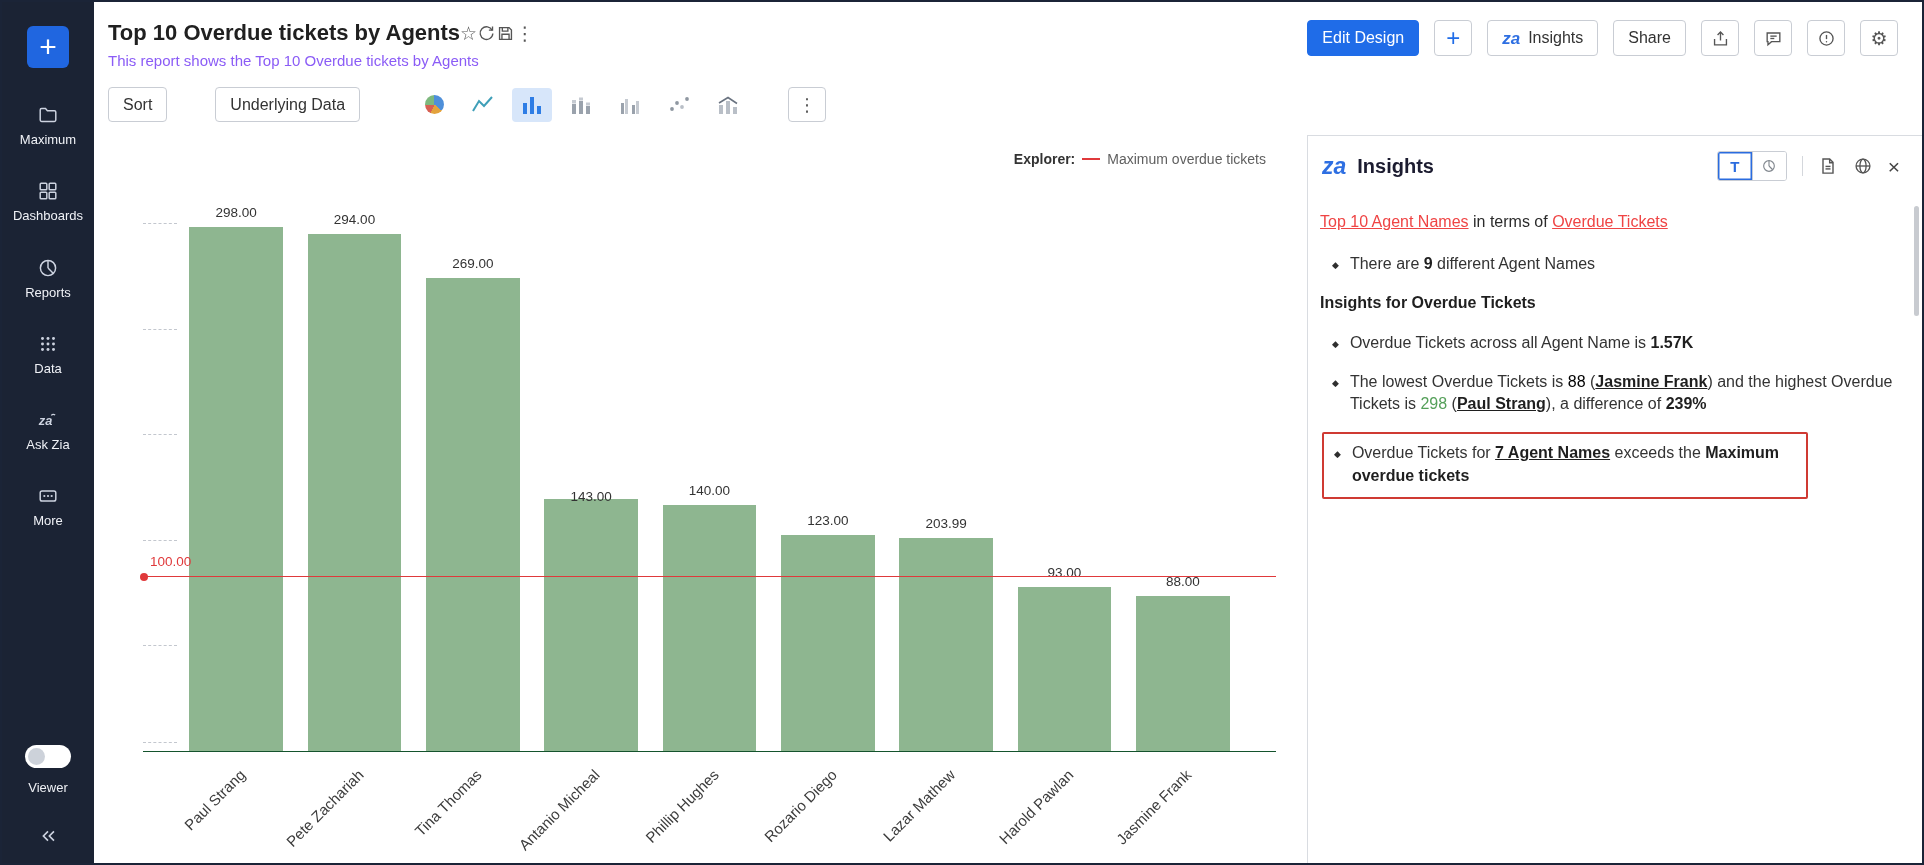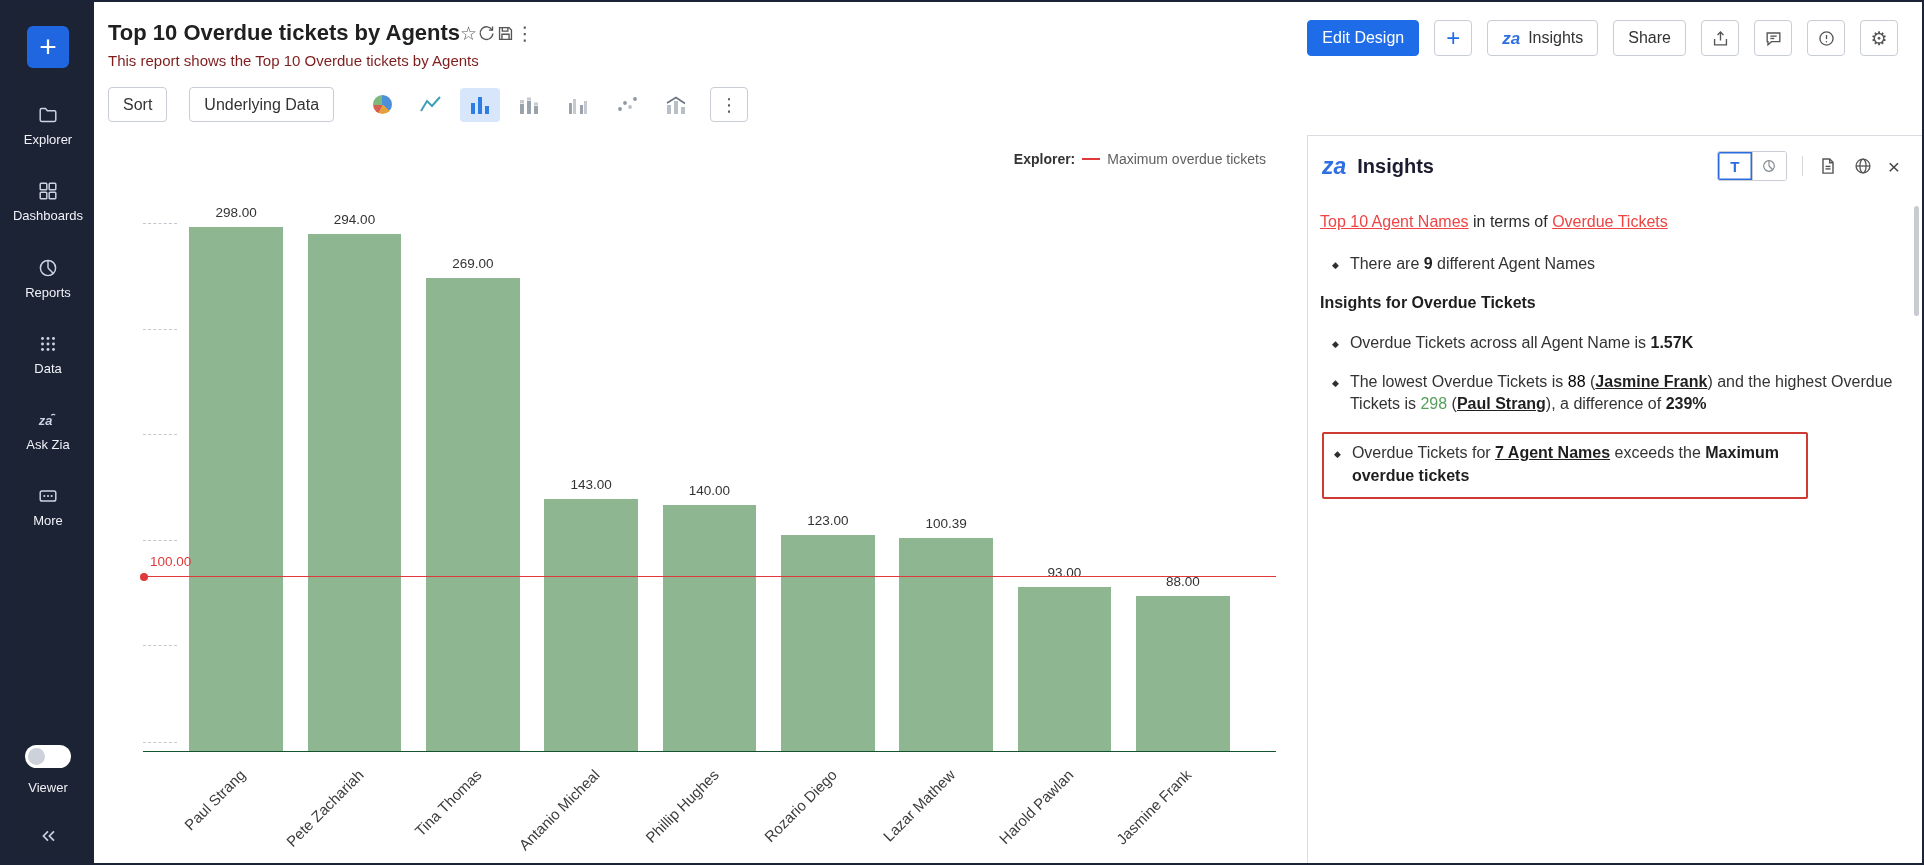--- a/index.html
+++ b/index.html
@@ -21,31 +21,31 @@
   .viewer-label { font-size:13px; margin-top:12px; color:#eef0f5; }
   .collapse-btn { margin-top:30px; background:none; border:none; color:#cdd3e0; cursor:pointer; display:flex; }
 
   
   .main { flex:1; display:flex; flex-direction:column; min-width:0; }
   .top-area { height:133px; position:relative; padding:18px 26px 0 14px; flex-shrink:0; }
   .title-row { display:flex; align-items:center; gap:0; }
   h1.page-title { font-size:22px; font-weight:700; color:#202020; }
   .t-icon { color:#555; cursor:pointer; display:inline-flex; align-items:center; font-size:19px; background:none; border:none; }
   .t-icon svg { width:19px; height:19px; }
-  .subtitle { font-size:15px; color:#7f1d1d; margin-top:6px; }
+  .subtitle { font-size:15px; color:#8b5cf6; margin-top:6px; }
 
   .actions { position:absolute; top:18px; right:24px; display:flex; gap:15px; align-items:flex-end;margin-left:23px; }
   .btn { background:#fff; border:1px solid #c9cdd4; border-radius:4px; font-size:16px; color:#333; padding:0 14px; height:36px; cursor:pointer; font-family:inherit; display:inline-flex; align-items:center; gap:8px; white-space:nowrap; }
   .btn.primary { background:#1f6ce8; border-color:#1f6ce8; color:#fff; }
   .btn.icon-btn { width:38px; padding:0; justify-content:center; color:#555; }
   .btn.icon-btn svg { width:19px; height:19px; }
   .btn.plus-btn { color:#1f6ce8; font-size:24px; font-weight:400; }
   .gear-glyph { font-size:19px; line-height:1; }
 
-  .toolbar { position:absolute; left:14px; top:85px; display:flex; align-items:center; }
+  .toolbar { position:absolute; left:14px; top:85px; display:flex; align-items:center;gap:26px; }
   .toolbar .btn { height:35px; }
   .toolbar .btn + .btn { margin-left:22px; }
   .chart-type-group { display:flex; align-items:center; gap:9px; margin-left:28px; }
   .ct-cell { width:40px; height:34px; border-radius:4px; display:flex; align-items:center; justify-content:center; cursor:pointer; }
   .ct-cell.selected { background:#d7e6fa; }
   .ct-cell svg { width:22px; height:20px; }
   .ct-pie { width:19px; height:19px; border-radius:50%; background:conic-gradient(#4e8fd9 0 130deg,#e3a23c 130deg 205deg,#d75f52 205deg 268deg,#7db87d 268deg 360deg); }
   .kebab-btn { width:34px; height:34px; margin-left:14px; font-size:18px; color:#444; }
 
   
@@ -112,21 +112,21 @@
     <button class="add-btn">
         <span>+</span>
       </button>
     <nav class="side-nav" id="side-nav">
         <div class="nav-item">
           <span class="nav-icon">
             <svg viewBox="0 0 24 24" fill="none" stroke="currentColor" stroke-width="1.6">
               <path d="M3.5 6.5A1.5 1.5 0 0 1 5 5h4.3l2 2.3H19a1.5 1.5 0 0 1 1.5 1.5v8.7A1.5 1.5 0 0 1 19 19H5a1.5 1.5 0 0 1-1.5-1.5z"></path>
             </svg>
           </span>
-          <span class="nav-label">Explorer</span>
+          <span class="nav-label">Maximum</span>
         </div>
         <div class="nav-item">
           <span class="nav-icon">
             <svg viewBox="0 0 24 24" fill="none" stroke="currentColor" stroke-width="1.6">
               <rect x="3.5" y="3.5" width="7.2" height="7.2" rx="1"></rect>
               <rect x="13.3" y="3.5" width="7.2" height="7.2" rx="1"></rect>
               <rect x="3.5" y="13.3" width="7.2" height="7.2" rx="1"></rect>
               <rect x="13.3" y="13.3" width="7.2" height="7.2" rx="1"></rect>
             </svg>
           </span>
@@ -333,33 +333,33 @@
               </div>
               <div class="bar-col">
                 <span class="bar-val" style="bottom: 524px;">294.00</span>
                 <div class="bar" style="height: 517px; background: rgb(142, 182, 144);"></div>
               </div>
               <div class="bar-col">
                 <span class="bar-val" style="bottom: 480px;">269.00</span>
                 <div class="bar" style="height: 473px; background: rgb(142, 182, 144);"></div>
               </div>
               <div class="bar-col">
-                <span class="bar-val" style="bottom: 259px;">143.00</span>
+                <span class="bar-val" style="bottom: 247px;">143.00</span>
                 <div class="bar" style="height: 252px; background: rgb(142, 182, 144);"></div>
               </div>
               <div class="bar-col">
                 <span class="bar-val" style="bottom: 253px;">140.00</span>
                 <div class="bar" style="height: 246px; background: rgb(142, 182, 144);"></div>
               </div>
               <div class="bar-col">
                 <span class="bar-val" style="bottom: 223px;">123.00</span>
                 <div class="bar" style="height: 216px; background: rgb(142, 182, 144);"></div>
               </div>
               <div class="bar-col">
-                <span class="bar-val" style="bottom: 220px;">100.39</span>
+                <span class="bar-val" style="bottom: 220px;">203.99</span>
                 <div class="bar" style="height: 213px; background: rgb(142, 182, 144);"></div>
               </div>
               <div class="bar-col">
                 <span class="bar-val" style="bottom: 171px;">93.00</span>
                 <div class="bar" style="height: 164px; background: rgb(142, 182, 144);"></div>
               </div>
               <div class="bar-col">
                 <span class="bar-val" style="bottom: 162px;">88.00</span>
                 <div class="bar" style="height: 155px; background: rgb(142, 182, 144);"></div>
               </div>

